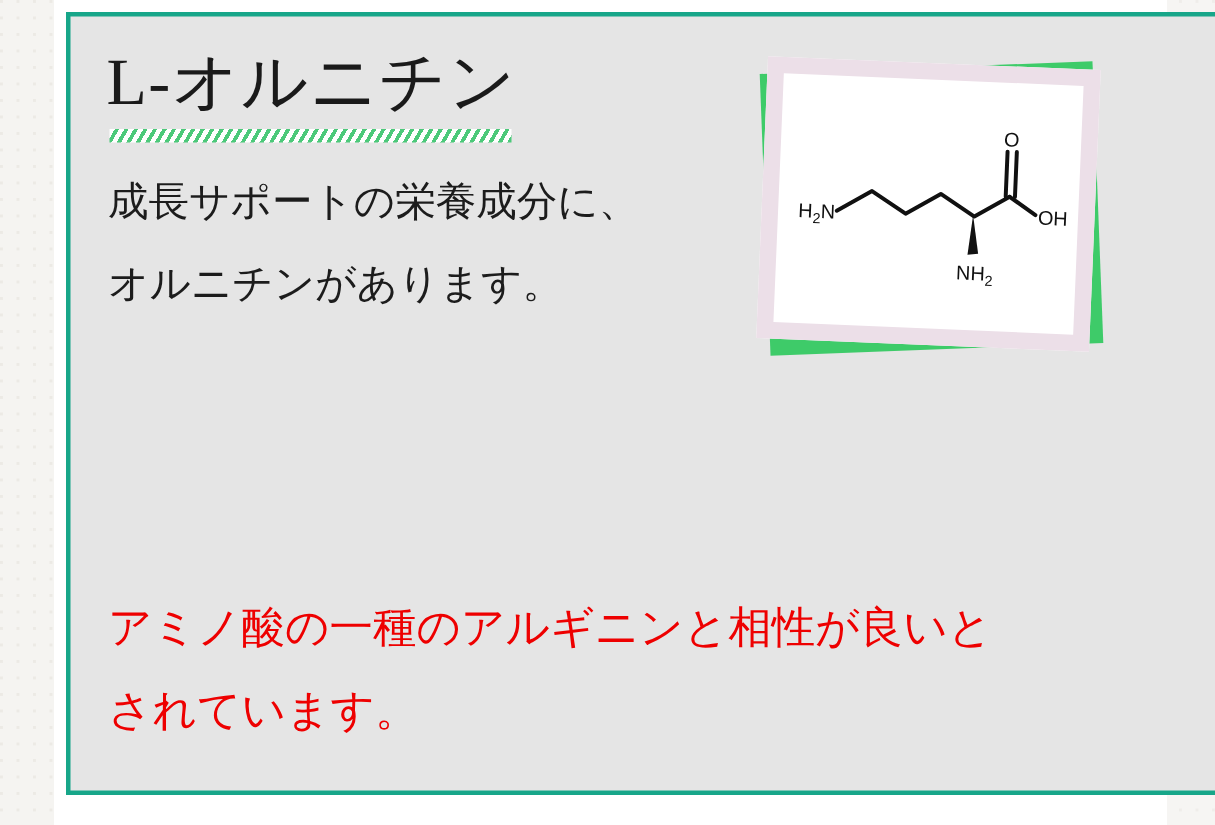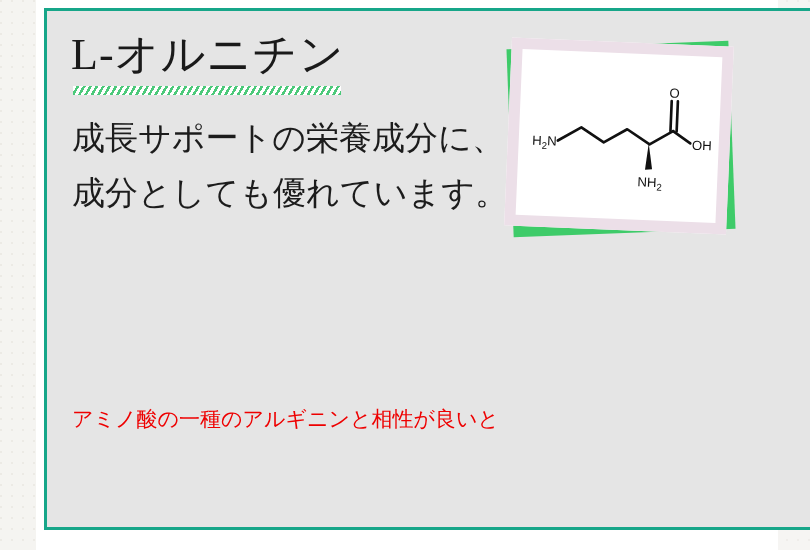--- a/index.html
+++ b/index.html
@@ -83,34 +83,34 @@
   }
 
   
   .body-block {
     position: absolute;
     left: 25px;
     top: 99px;
     width: 600px;
   }
   .body-line {
-    font-size: 33px;
+    font-size: 27px;
     line-height: 55px;
     color: #1c1c1c;
     white-space: nowrap;
-    font-family: Liberation Sans, sans-serif;
+    font-family: Liberation Mono, monospace;
   }
   .red-block {
     position: absolute;
     left: 25px;
     top: 381px;
     width: 650px;
   }
   .red-line {
-    font-size: 21px;
+    font-size: 29px;
     line-height: 55px;
     color: #ee0000;
     white-space: nowrap;
     font-family: "Liberation Serif", "DejaVu Serif", serif;
   }
 
   
   #photo-wrap {
     position: absolute;
     left: 455px;
@@ -164,25 +164,26 @@
   <div class="bg-strip-right"></div>
   <div class="bg-white-cover"></div>
 
   <div id="card">
 
     <div class="title">L-オルニチン</div>
     <div class="title-underline"></div>
 
     <div class="body-block">
       <div class="body-line">成長サポートの栄養成分に、</div>
-      <div class="body-line">成分としても優れています。</div>
+      <div class="body-line">オルニチンがあります。</div>
     </div>
 
     <div class="red-block">
       <div class="red-line">アミノ酸の一種のアルギニンと相性が良いと</div>
+      <div class="red-line">されています。</div>
     </div>
 
     <div id="photo-wrap">
       <div class="photo-green"></div>
       <div class="photo-frame">
         <svg viewBox="0 0 222 188">
 
           <path d="M 42 102 L 68 86 L 94 102 L 120 86 L 146 102 L 172 86" stroke="#111111" stroke-width="3" fill="none" stroke-linecap="round" stroke-linejoin="round"></path>
 
           <path d="M 169 86 L 169 52" stroke="#111111" stroke-width="3" fill="none" stroke-linecap="round"></path>

